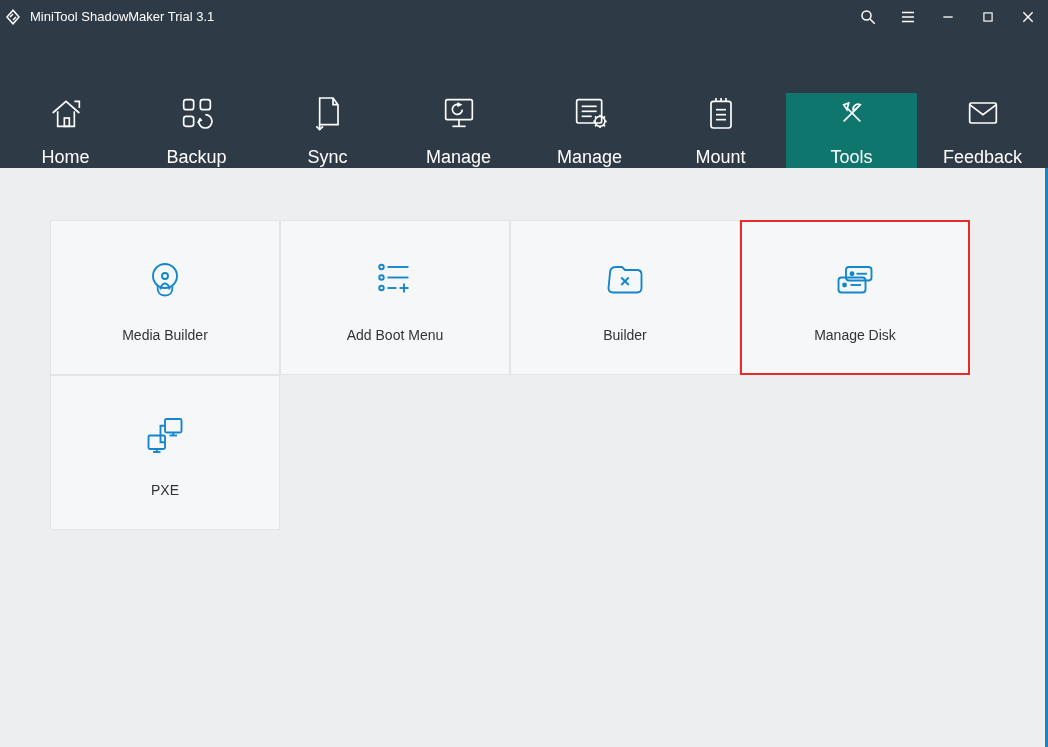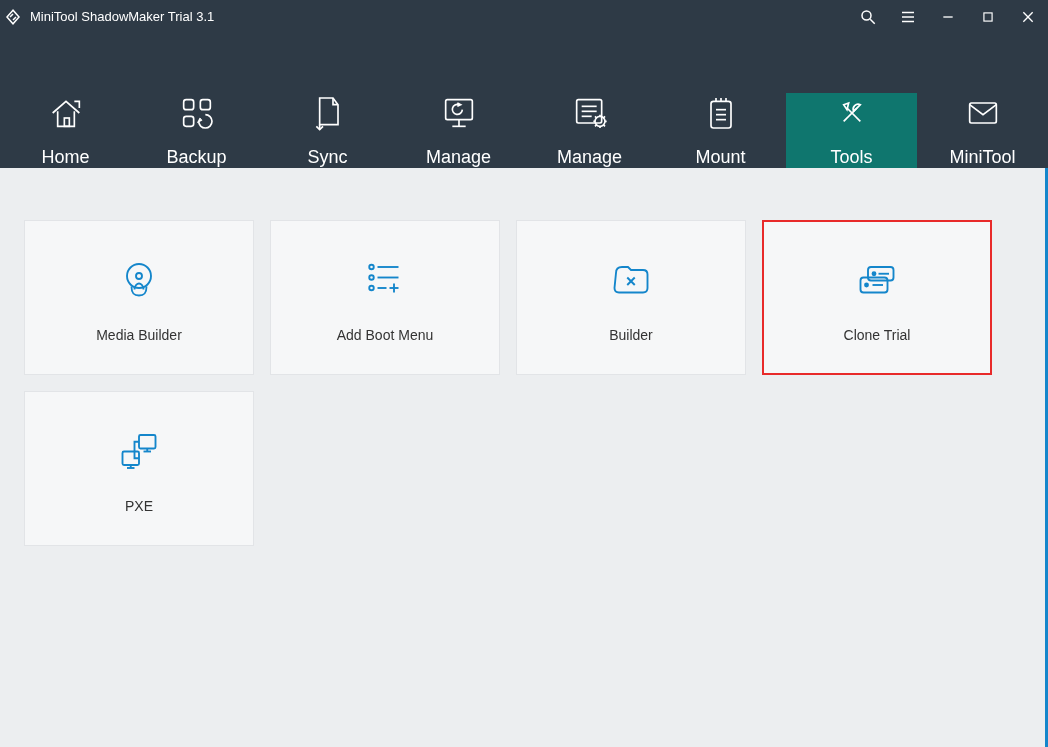--- a/index.html
+++ b/index.html
@@ -42,25 +42,25 @@
     align-items: center;
     justify-content: center;
     color: #fff;
     font-size: 18px;
     cursor: pointer;
     gap: 14px;
   }
   .nav-item.active { background: #0f766e; }
   .nav-icon { width: 40px; height: 40px; display: flex; align-items: center; justify-content: center; }
   .content {
-    padding: 52px 24px;
+    padding: 52px 50px;
     display: grid;
     grid-template-columns: repeat(4, 230px);
     grid-auto-rows: 155px;
-    gap: 16px;
+    gap: 0;
     justify-content: start;
     background: #eceef0;
   }
   .tile {
     background: #f6f7f8;
     border: 1px solid #e2e4e7;
     display: flex;
     flex-direction: column;
     align-items: center;
     justify-content: center;
@@ -208,21 +208,21 @@
     </span>
     <span>Tools</span>
   </div>
   <div class="nav-item">
     <span class="nav-icon">
       <svg viewBox="0 0 48 48" width="40" height="40" fill="none" stroke="#fff" stroke-width="2">
         <rect x="8" y="12" width="32" height="24" rx="2"></rect>
         <path d="M8 14 L24 26 L40 14"></path>
       </svg>
     </span>
-    <span>MiniTool</span>
+    <span>Feedback</span>
   </div>
 </div>
 
 <div class="content">
 
   <div class="tile">
     <span class="tile-icon">
       <svg viewBox="0 0 64 64" width="48" height="48" fill="none" stroke="#1486cb" stroke-width="2.5">
         <circle cx="32" cy="28" r="16"></circle>
           <circle cx="32" cy="28" r="4"></circle>
@@ -265,21 +265,21 @@
     <span class="tile-icon">
       <svg viewBox="0 0 64 64" width="48" height="48" fill="none" stroke="#1486cb" stroke-width="2.5">
         <rect x="10" y="30" width="36" height="20" rx="4"></rect>
         <circle cx="18" cy="40" r="2" fill="#1486cb"></circle>
           <line x1="26" y1="40" x2="40" y2="40"></line>
         <rect x="20" y="16" width="34" height="18" rx="4"></rect>
         <circle cx="28" cy="25" r="2" fill="#1486cb"></circle>
           <line x1="34" y1="25" x2="48" y2="25"></line>
       </svg>
     </span>
-    <span>Clone Trial</span>
+    <span>Manage Disk</span>
   </div>
 
   <div class="tile">
     <span class="tile-icon">
       <svg viewBox="0 0 64 64" width="48" height="48" fill="none" stroke="#1486cb" stroke-width="2.5">
         <rect x="32" y="12" width="22" height="18" rx="2"></rect>
           <line x1="38" y1="34" x2="48" y2="34"></line>
           <line x1="43" y1="30" x2="43" y2="34"></line>
         <rect x="10" y="34" width="22" height="18" rx="2"></rect>
           <line x1="16" y1="56" x2="26" y2="56"></line>

